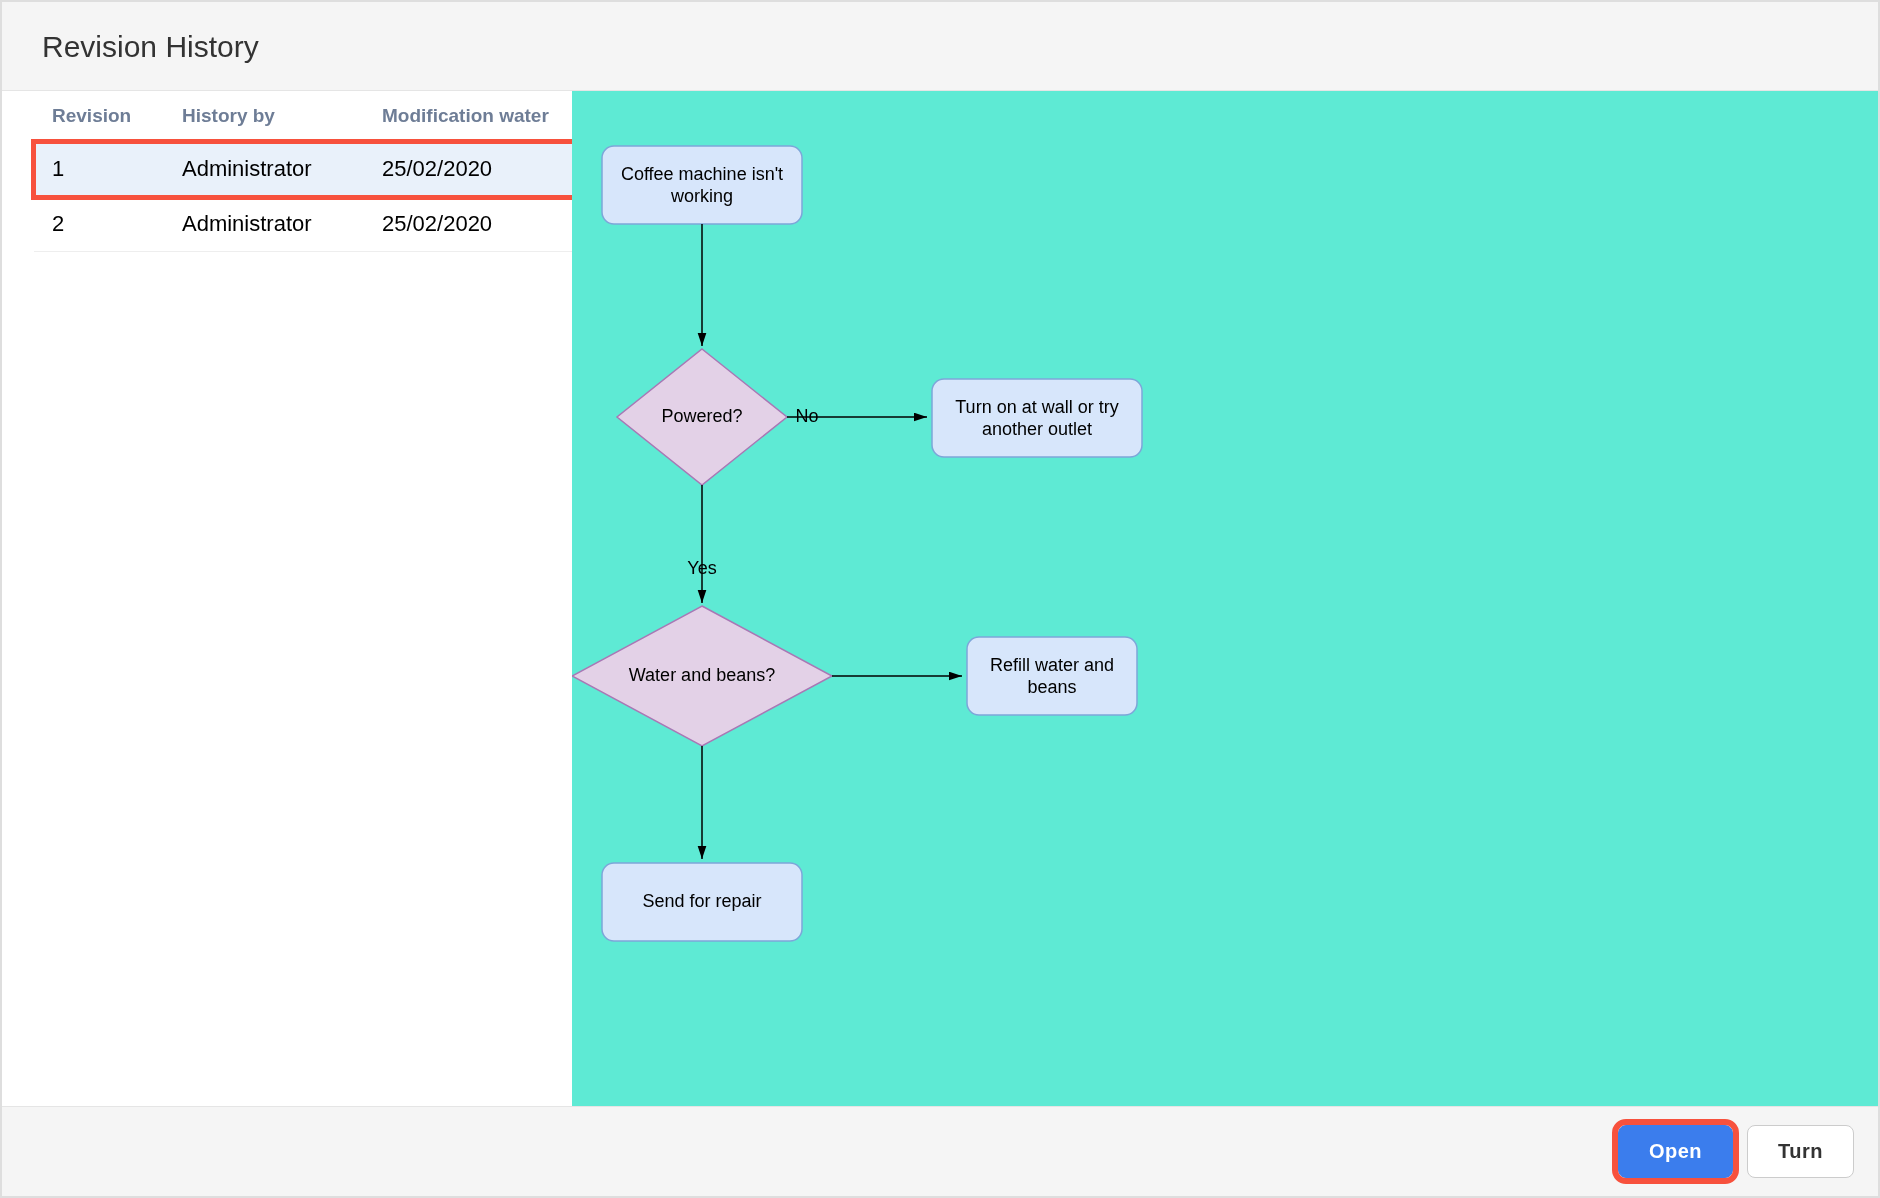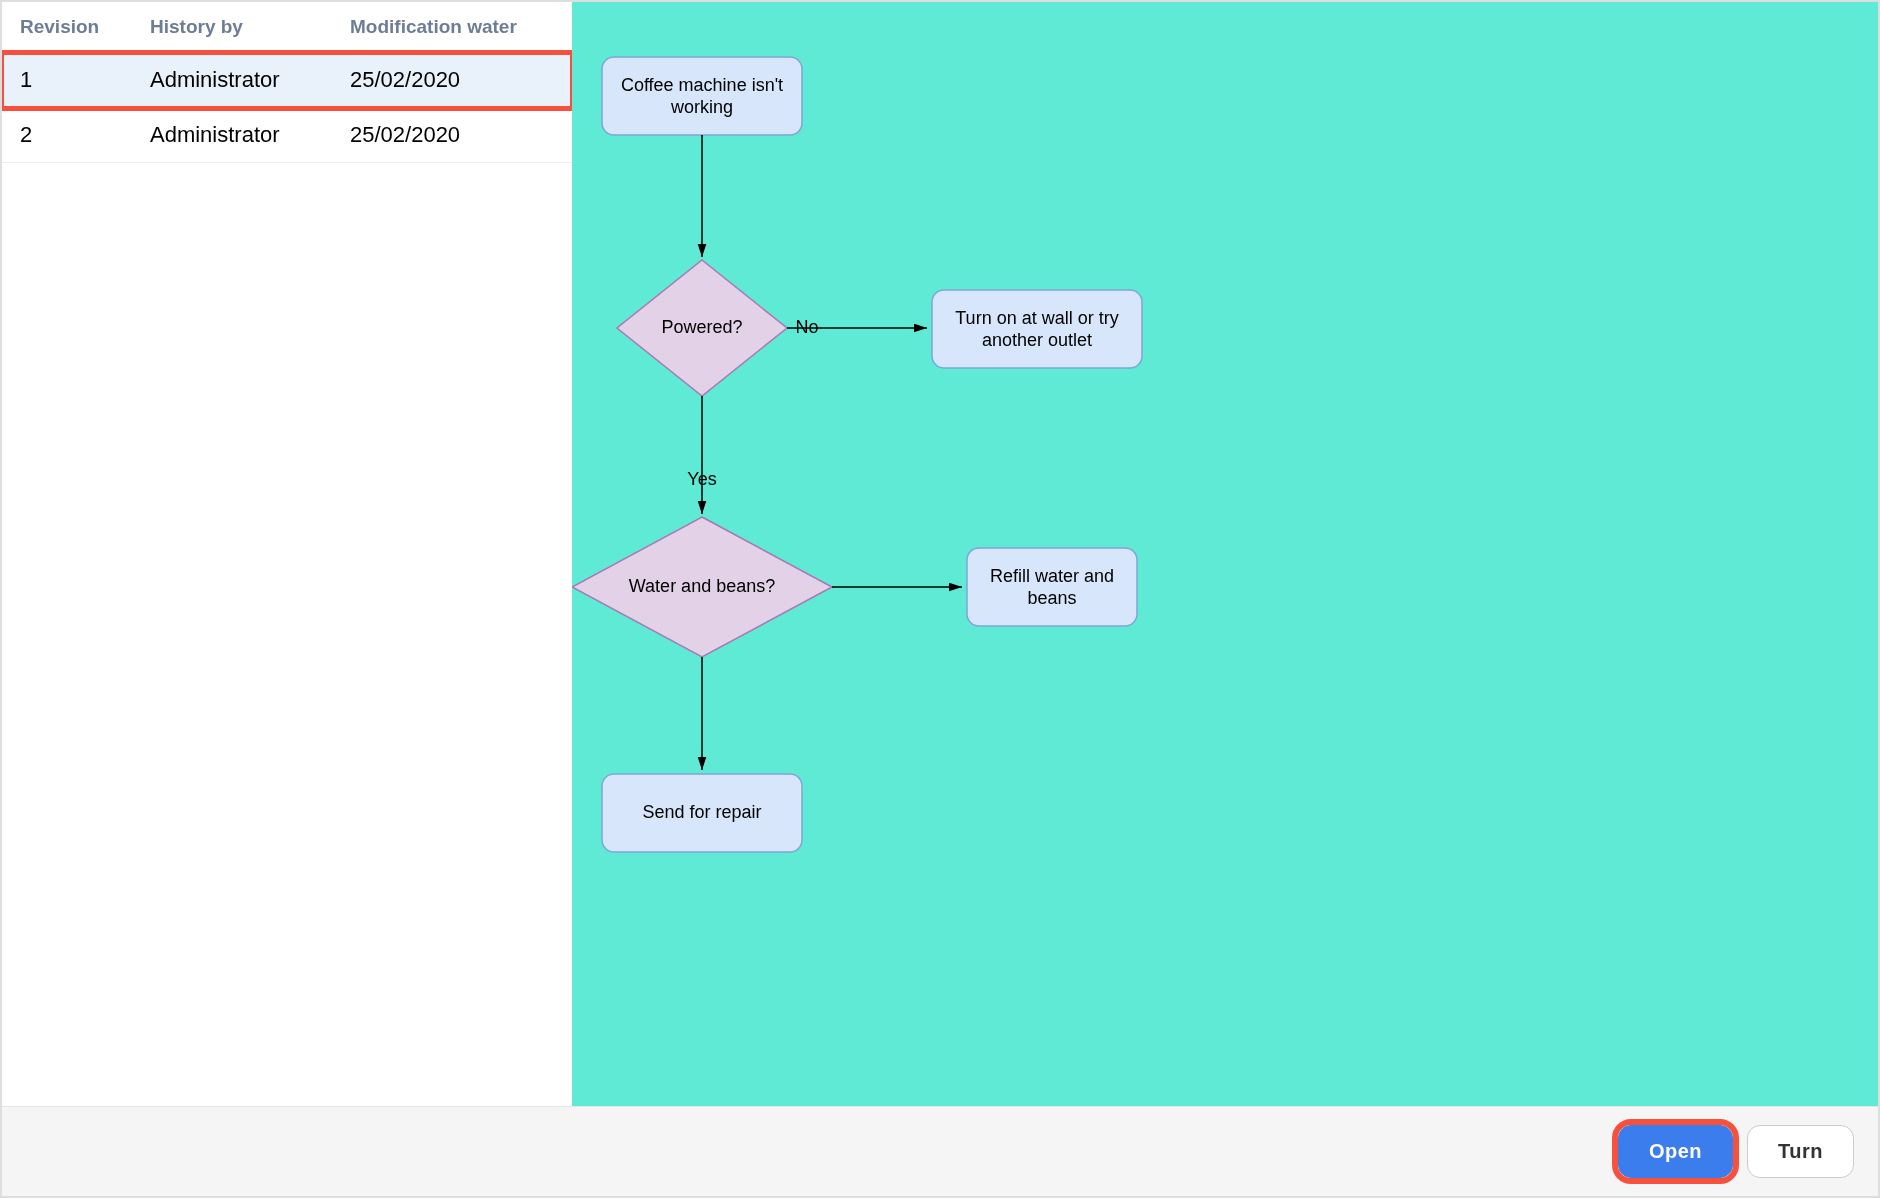--- a/index.html
+++ b/index.html
@@ -47,20 +47,21 @@
     flex: 1;
     background: #5eead4;
     position: relative;
     overflow: hidden;
   }
   
   table.revtable {
     width: 100%;
     border-collapse: collapse;
     table-layout: fixed;
+    margin-left: 32px;
   }
   table.revtable th {
     text-align: left;
     font-size: 19px;
     font-weight: 600;
     color: #6e7d96;
     padding: 14px 8px 14px 18px;
     border-bottom: 1px solid #eee;
   }
   table.revtable td {
@@ -85,21 +86,21 @@
     border-top: 1px solid #e5e5e5;
     padding: 18px 24px;
     display: flex;
     justify-content: flex-end;
     gap: 14px;
     align-items: center;
   }
   .btn {
     font-size: 20px;
     padding: 14px 30px;
-    border-radius: 13px;
+    border-radius: 8px;
     border: 1px solid #ccc;
     background: #fff;
     color: #333;
     cursor: pointer;
     letter-spacing: 0.5px;
     font-weight: 600;
   }
   .btn-primary {
     background: #3b7ded;
     color: #fff;
@@ -143,20 +144,23 @@
     stroke-width: 1.5;
     fill: none;
   }
   .arrowhead { fill: #000; }
 </style>
 </head>
 <body>
 
 <div class="window">
 
+  <div class="header">
+    <div class="header-title">Revision History</div>
+  </div>
 
   <div class="body">
 
     <div class="sidebar">
       <table class="revtable">
         <colgroup>
           <col class="col-rev">
             <col class="col-mod">
             <col class="col-date">
         </colgroup>

